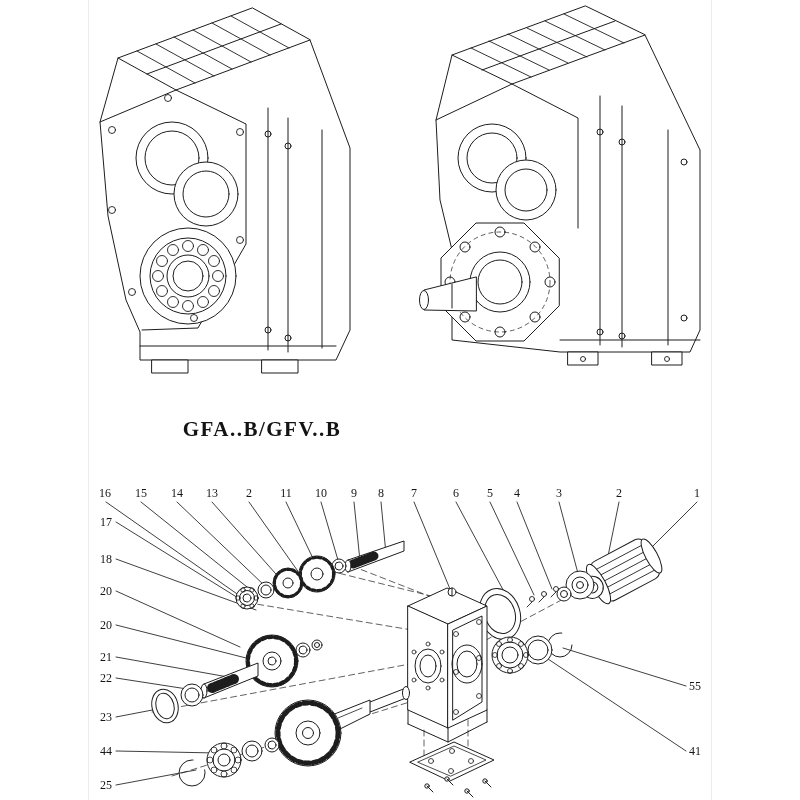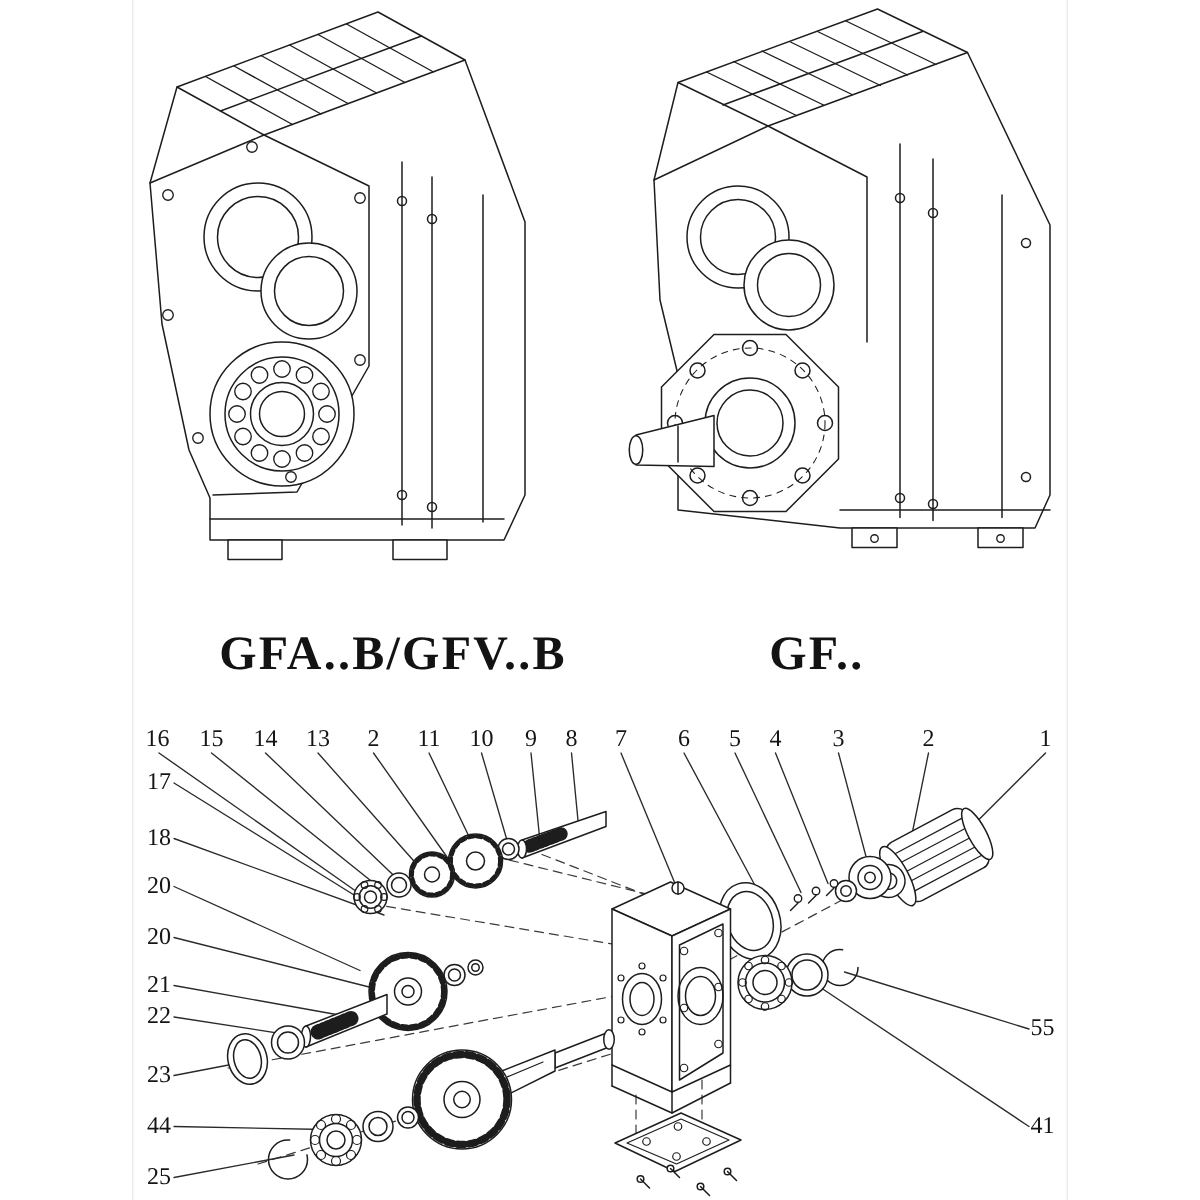--- a/index.html
+++ b/index.html
@@ -1,20 +1,20 @@
 <!DOCTYPE html>
 <html><head>
 <meta charset="utf-8">
 <style>
   html,body{margin:0;padding:0;background:#ffffff;}
   .stage{position:relative;width:800px;height:800px;background:#ffffff;font-family:"Liberation Serif",serif;overflow:hidden;}
   .edge{position:absolute;top:0;bottom:0;width:1px;background:#ececec;}
   .art{position:absolute;left:0;top:0;}
-  .model-label{position:absolute;font-weight:700;font-size:32px;letter-spacing:1.5px;color:#131313;text-align:center;white-space:nowrap;}
-  .num{position:absolute;font-size:16px;color:#151515;line-height:1;transform:translate(-50%,-50%);}
+  .model-label{position:absolute;font-weight:700;font-size:21px;letter-spacing:1.5px;color:#131313;text-align:center;white-space:nowrap;}
+  .num{position:absolute;font-size:12px;color:#151515;line-height:1;transform:translate(-50%,-50%);}
 </style>
 </head>
 <body>
 
 <div class="stage">
 
   <div class="edge" style="left:88px"></div>
   <div class="edge" style="left:711px"></div>
 
   <svg class="art" width="800" height="800" viewBox="0 0 800 800" fill="none" stroke="#1d1d1d" stroke-width="1" stroke-linecap="round" stroke-linejoin="round">
@@ -365,21 +365,20 @@
             <circle cx="234" cy="750" r="3"></circle>
         </g>
         <circle cx="224" cy="760" r="6"></circle>
         <circle cx="192" cy="773" r="13" stroke-dasharray="62 16"></circle>
       </g>
 
     </g>
   </svg>
 
   <div class="model-label" style="left:92px;top:417px;width:340px">GFA..B/GFV..B</div>
-  <div class="model-label" style="left:452px;top:417px;width:185px">GF..</div>
 
   <div>
     <span class="num" style="left:105px;top:493px">16</span>
     <span class="num" style="left:141px;top:493px">15</span>
     <span class="num" style="left:177px;top:493px">14</span>
     <span class="num" style="left:212px;top:493px">13</span>
     <span class="num" style="left:249px;top:493px">2</span>
     <span class="num" style="left:286px;top:493px">11</span>
     <span class="num" style="left:321px;top:493px">10</span>
     <span class="num" style="left:354px;top:493px">9</span>

